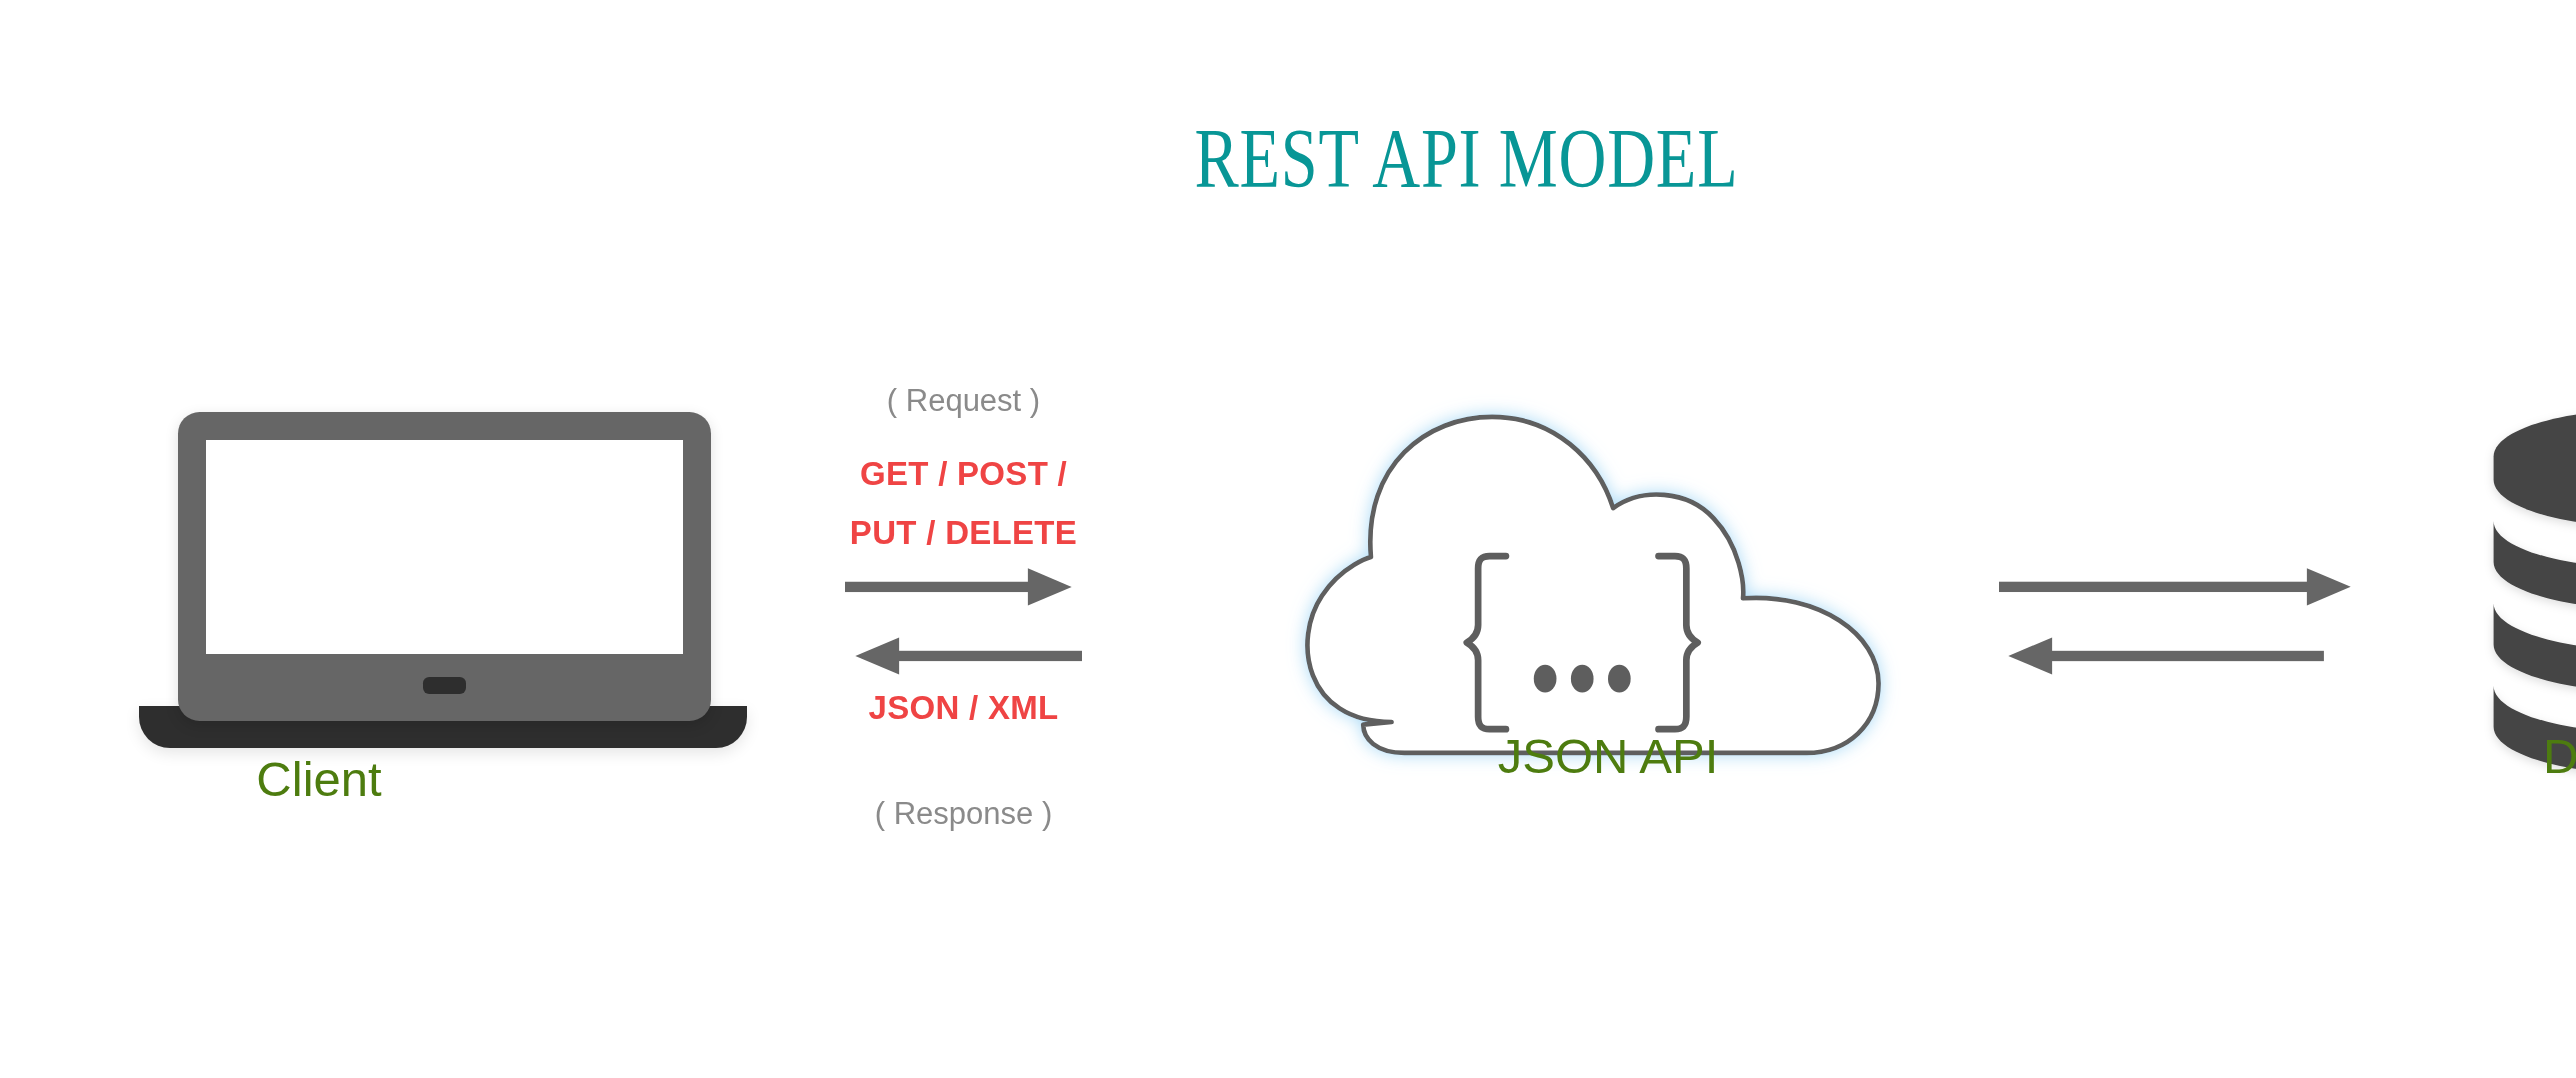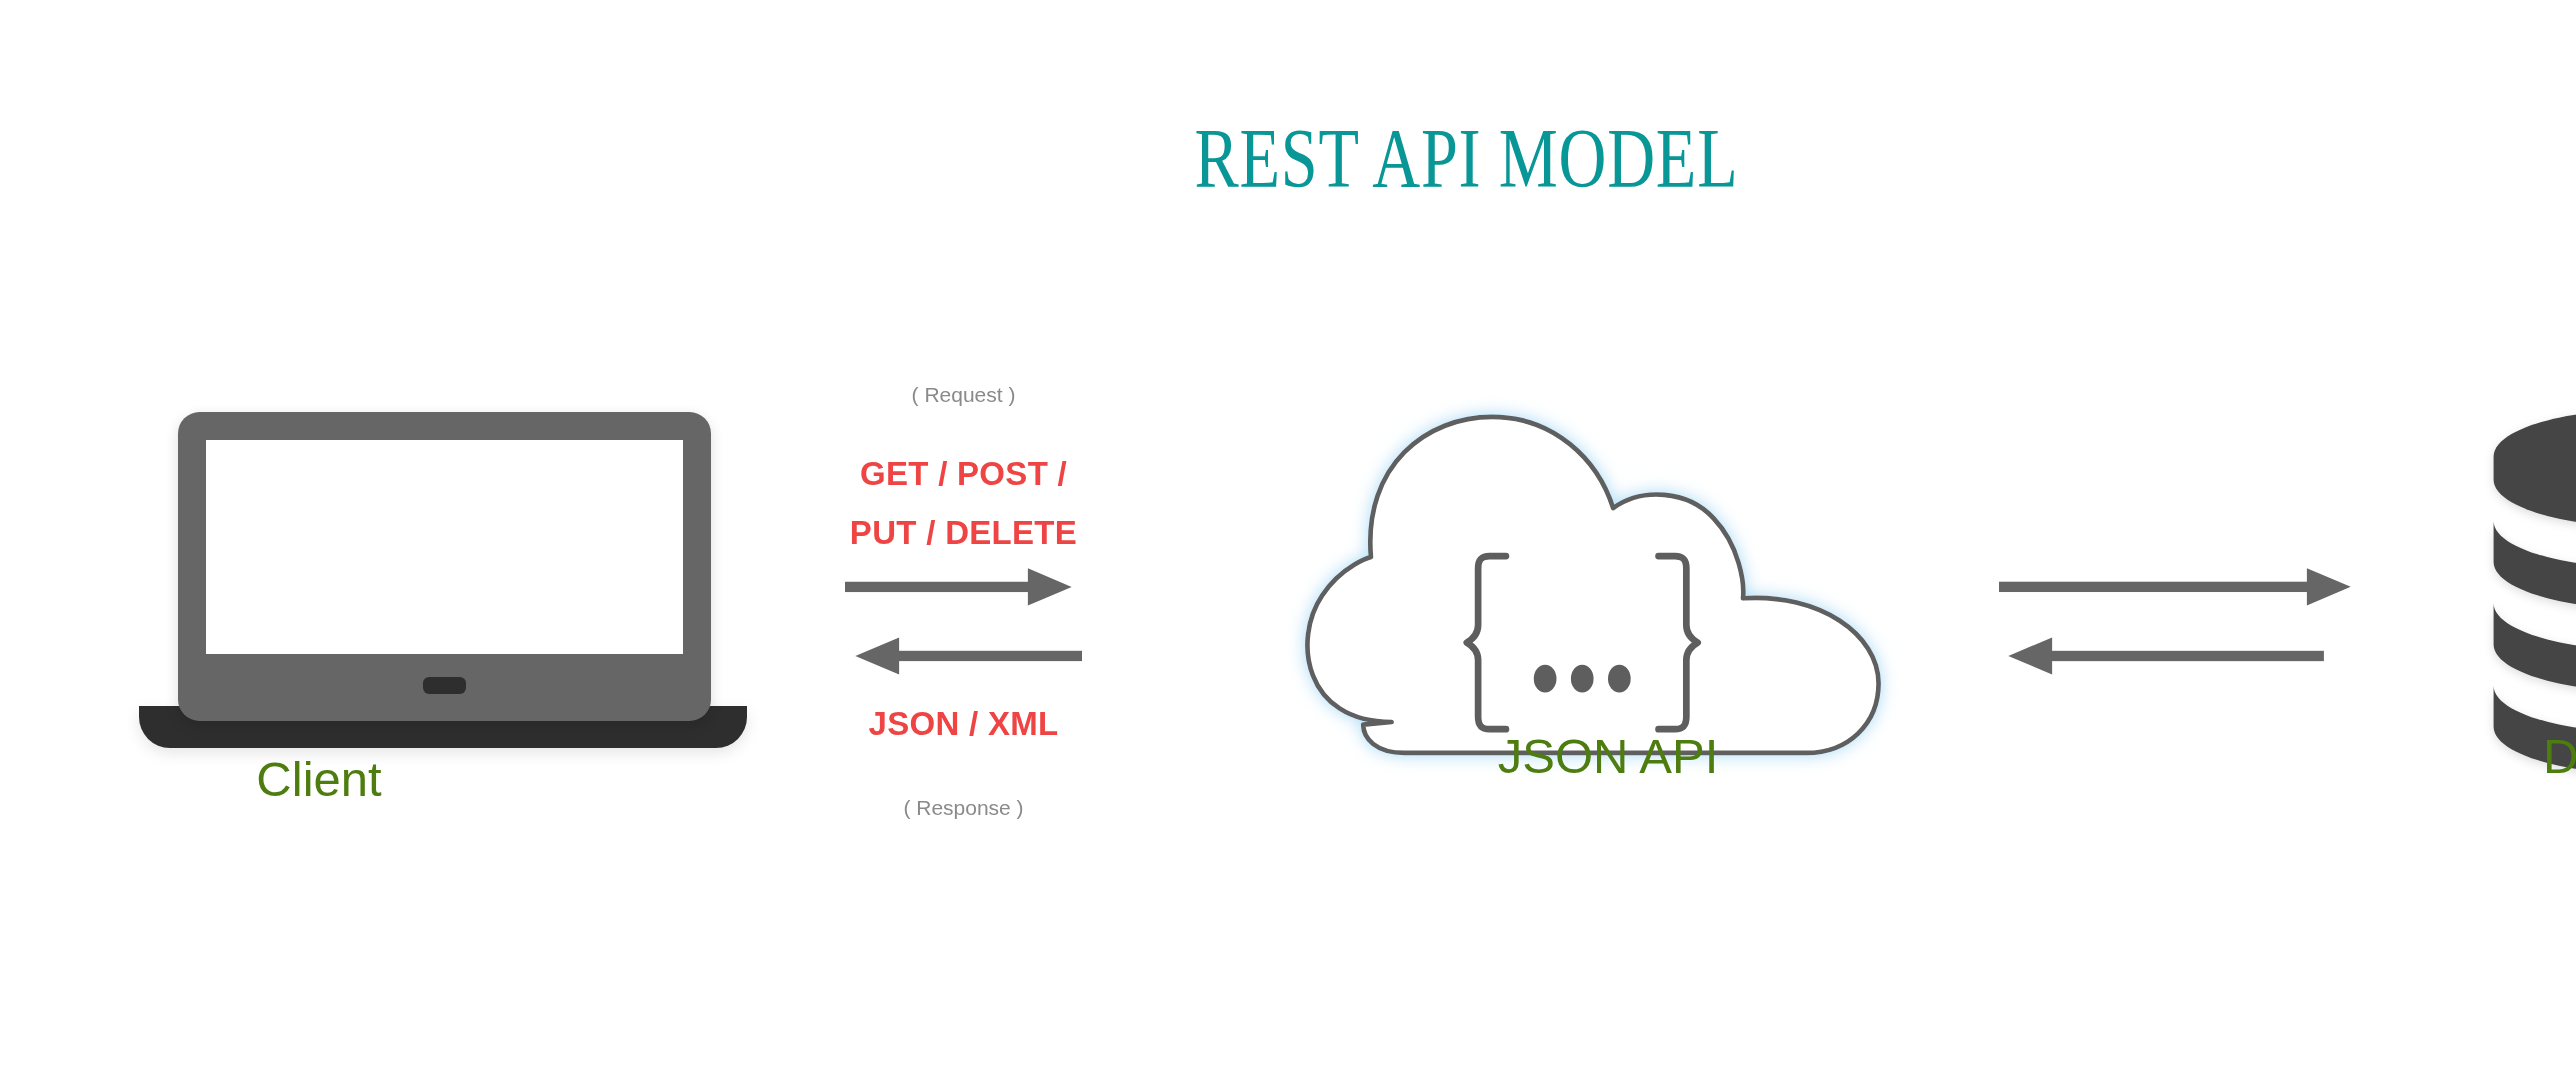--- a/index.html
+++ b/index.html
@@ -148,36 +148,36 @@
 
   
   .flow-text {
     position: absolute;
     width: 361px;
     text-align: center;
     line-height: 1.08;
     white-space: nowrap;
   }
   .flow-muted {
-    font-size: 21px;
+    font-size: 31px;
     color: #8a8a8a;
     font-family: "Liberation Sans", sans-serif;
   }
   .flow-accent {
     font-size: 33px;
     font-weight: bold;
     color: #ef4444;
     font-family: "Liberation Sans", sans-serif;
     letter-spacing: 0.3px;
   }
 
   #request-paren   { left: 783px; top: 384px; }
   #methods-line-1  { left: 783px; top: 456px; }
   #methods-line-2  { left: 783px; top: 515px; }
-  #format-line     { left: 783px; top: 690px; margin-top: 16px; }
+  #format-line     { left: 783px; top: 690px; }
   #response-paren  { left: 783px; top: 797px; }
 </style>
 </head>
 <body>
 
 <div id="canvas">
 
   <div id="diagram-title">REST API MODEL</div>
 
   <div id="client-node" class="node">

